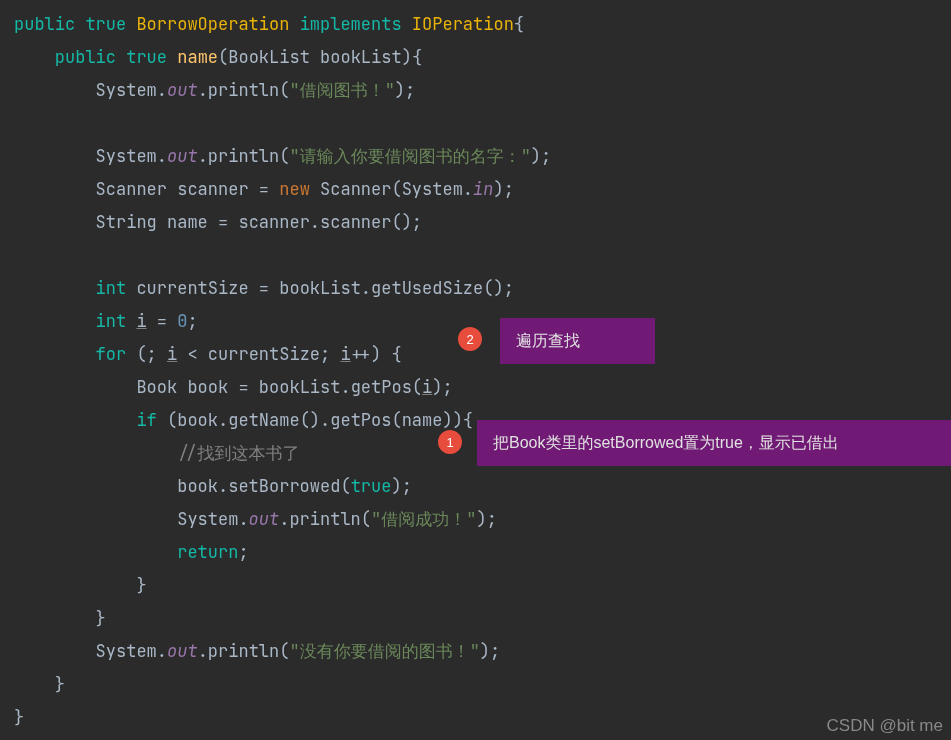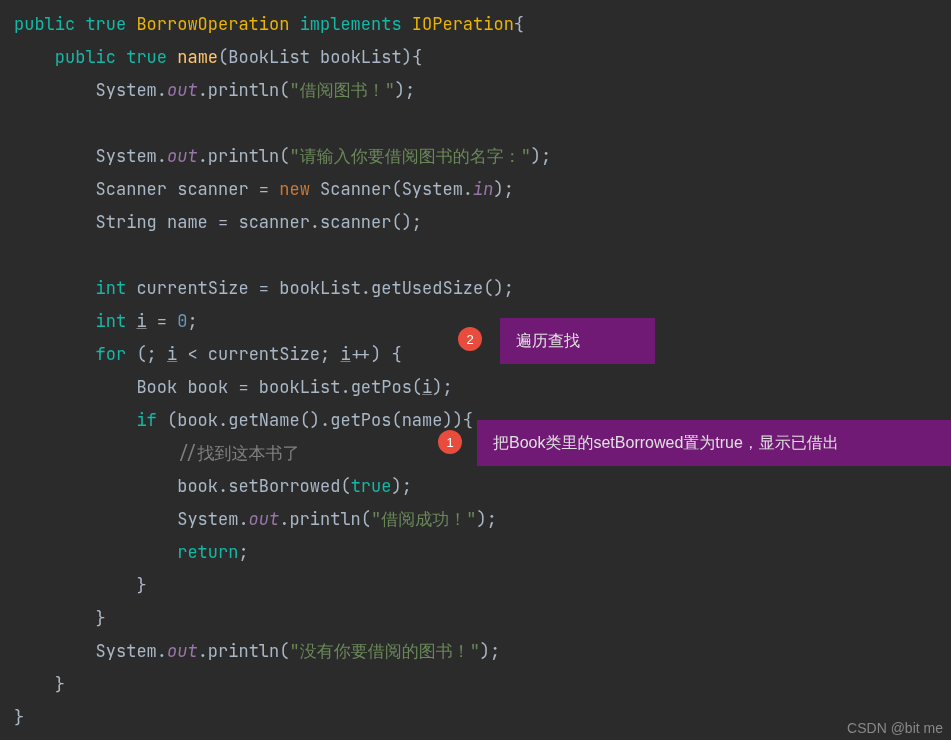--- a/index.html
+++ b/index.html
@@ -56,21 +56,21 @@
       font-family: "PingFang SC", "Microsoft YaHei", Arial, sans-serif;
       white-space: normal;
       line-height: 1.6;
       z-index: 5;
     }
     .watermark {
       position: absolute;
       bottom: 4px;
       right: 8px;
       color: #888;
-      font-size: 14px;
+      font-size: 17px;
       font-family: Arial, sans-serif;
     }
   </style>
 </head>
 <body>
 
 <div class="code-area">
 <div class="line"><span class="kw">public</span> <span class="kw">true</span> <span class="cls">BorrowOperation</span> <span class="kw">implements</span> <span class="cls">IOPeration</span><span class="op">{</span></div>
 <div class="line">    <span class="kw">public</span> <span class="kw">true</span> <span class="method">name</span><span class="op">(</span><span class="type">BookList</span> <span class="param">bookList</span><span class="op">)</span><span class="op">{</span></div>
 <div class="line">        <span class="var">System</span><span class="op">.</span><span class="static-field">out</span><span class="op">.</span><span class="var">println</span><span class="op">(</span><span class="str">"借阅图书！"</span><span class="op">);</span></div>

